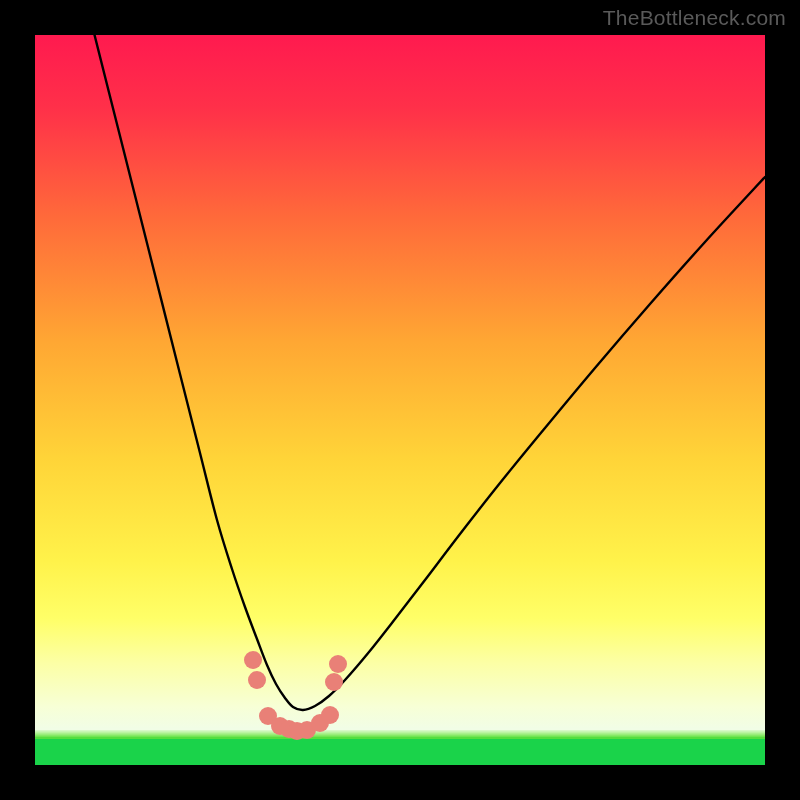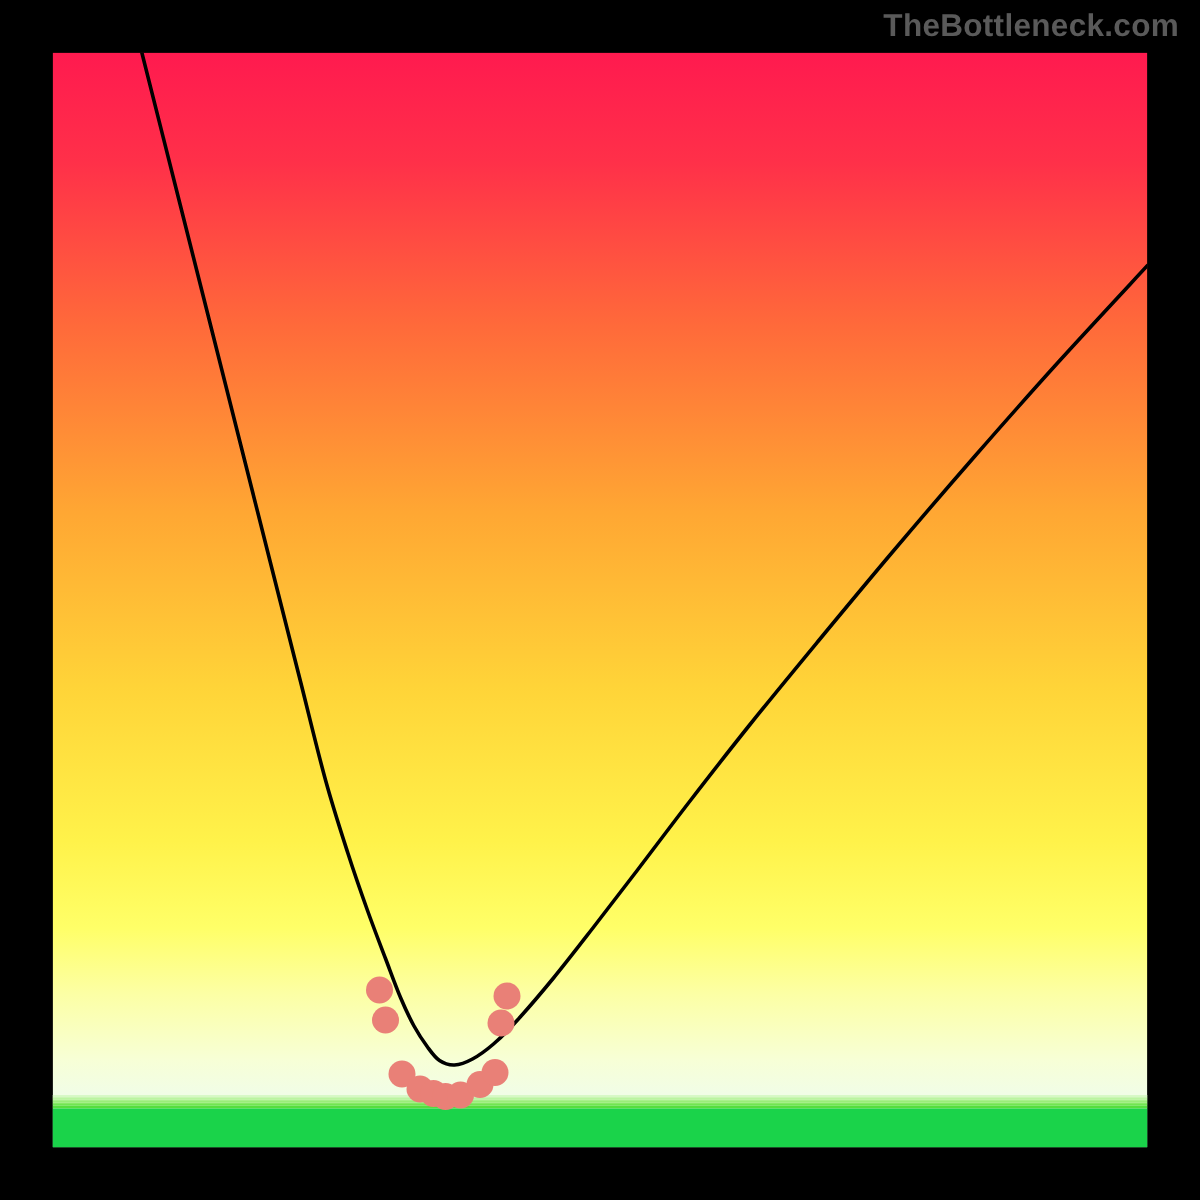--- a/index.html
+++ b/index.html
@@ -52,21 +52,21 @@
   }
   .green-rect {
     position: absolute;
   }
   .watermark {
     position: absolute;
     top: 6px;
     right: 14px;
     font-size: 21px;
     color: #5a5a5a;
-    font-weight: 700;
+    font-weight: 400;
     letter-spacing: 0.2px;
   }
 </style>
 </head>
 <body>
 
 <div class="frame">
 
   <div class="watermark">TheBottleneck.com</div>
 

